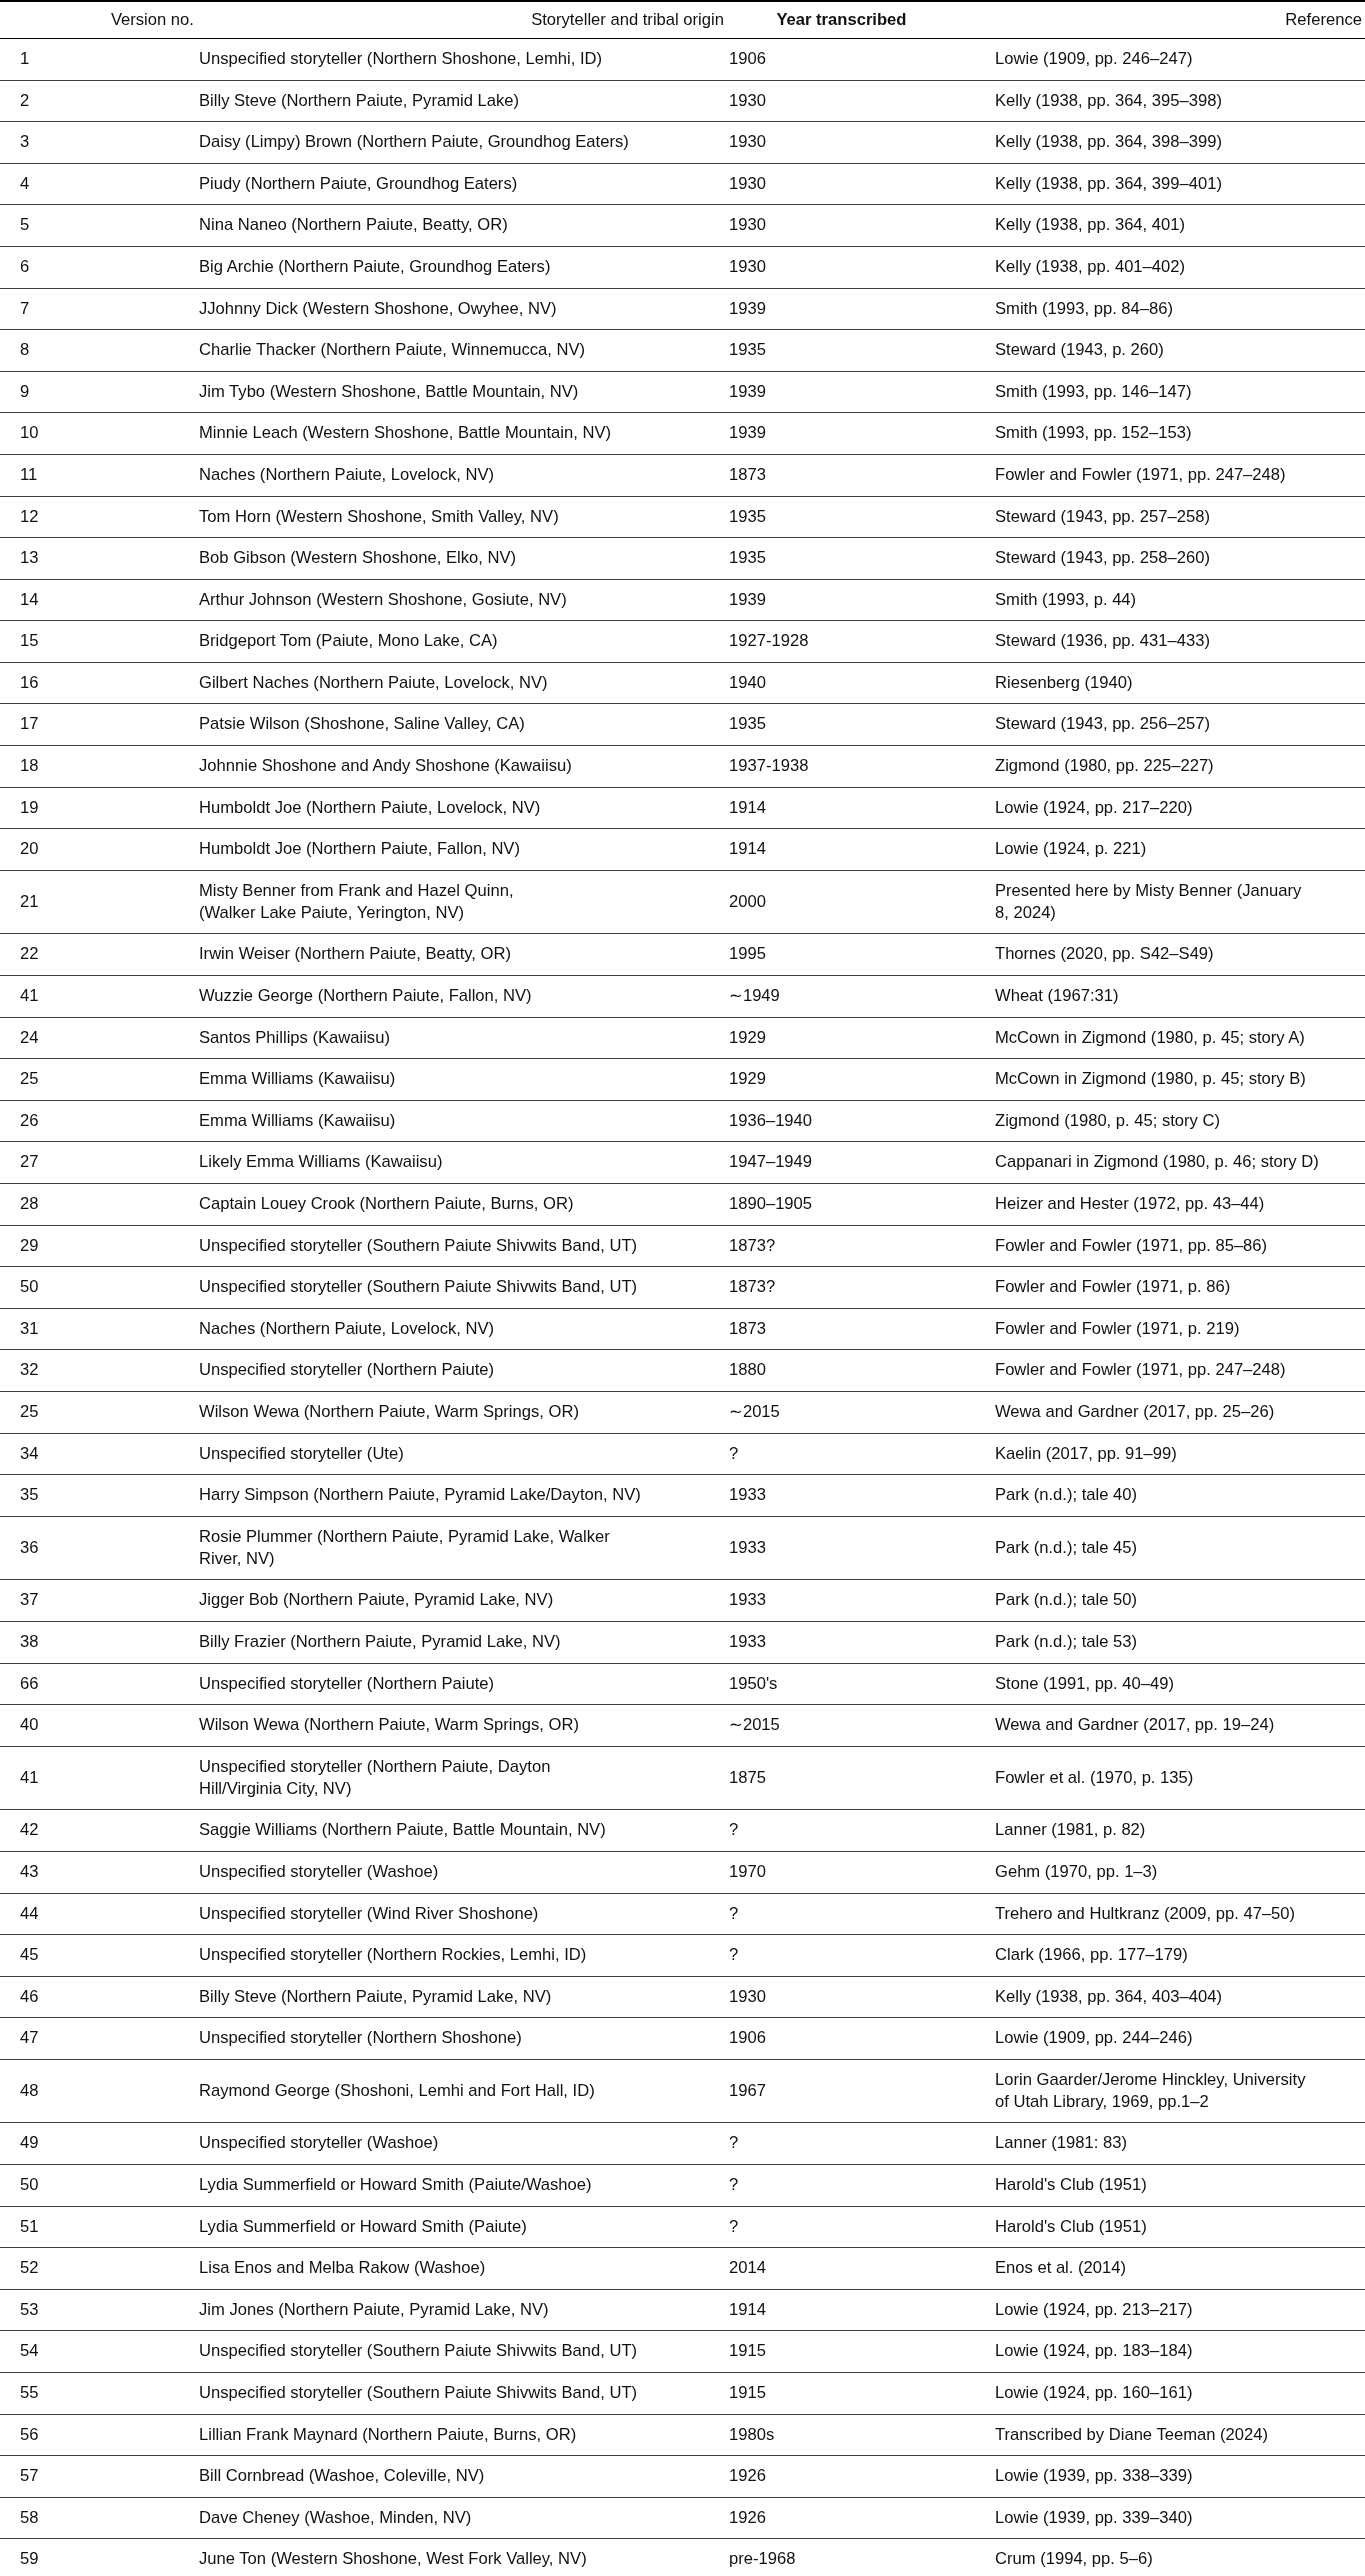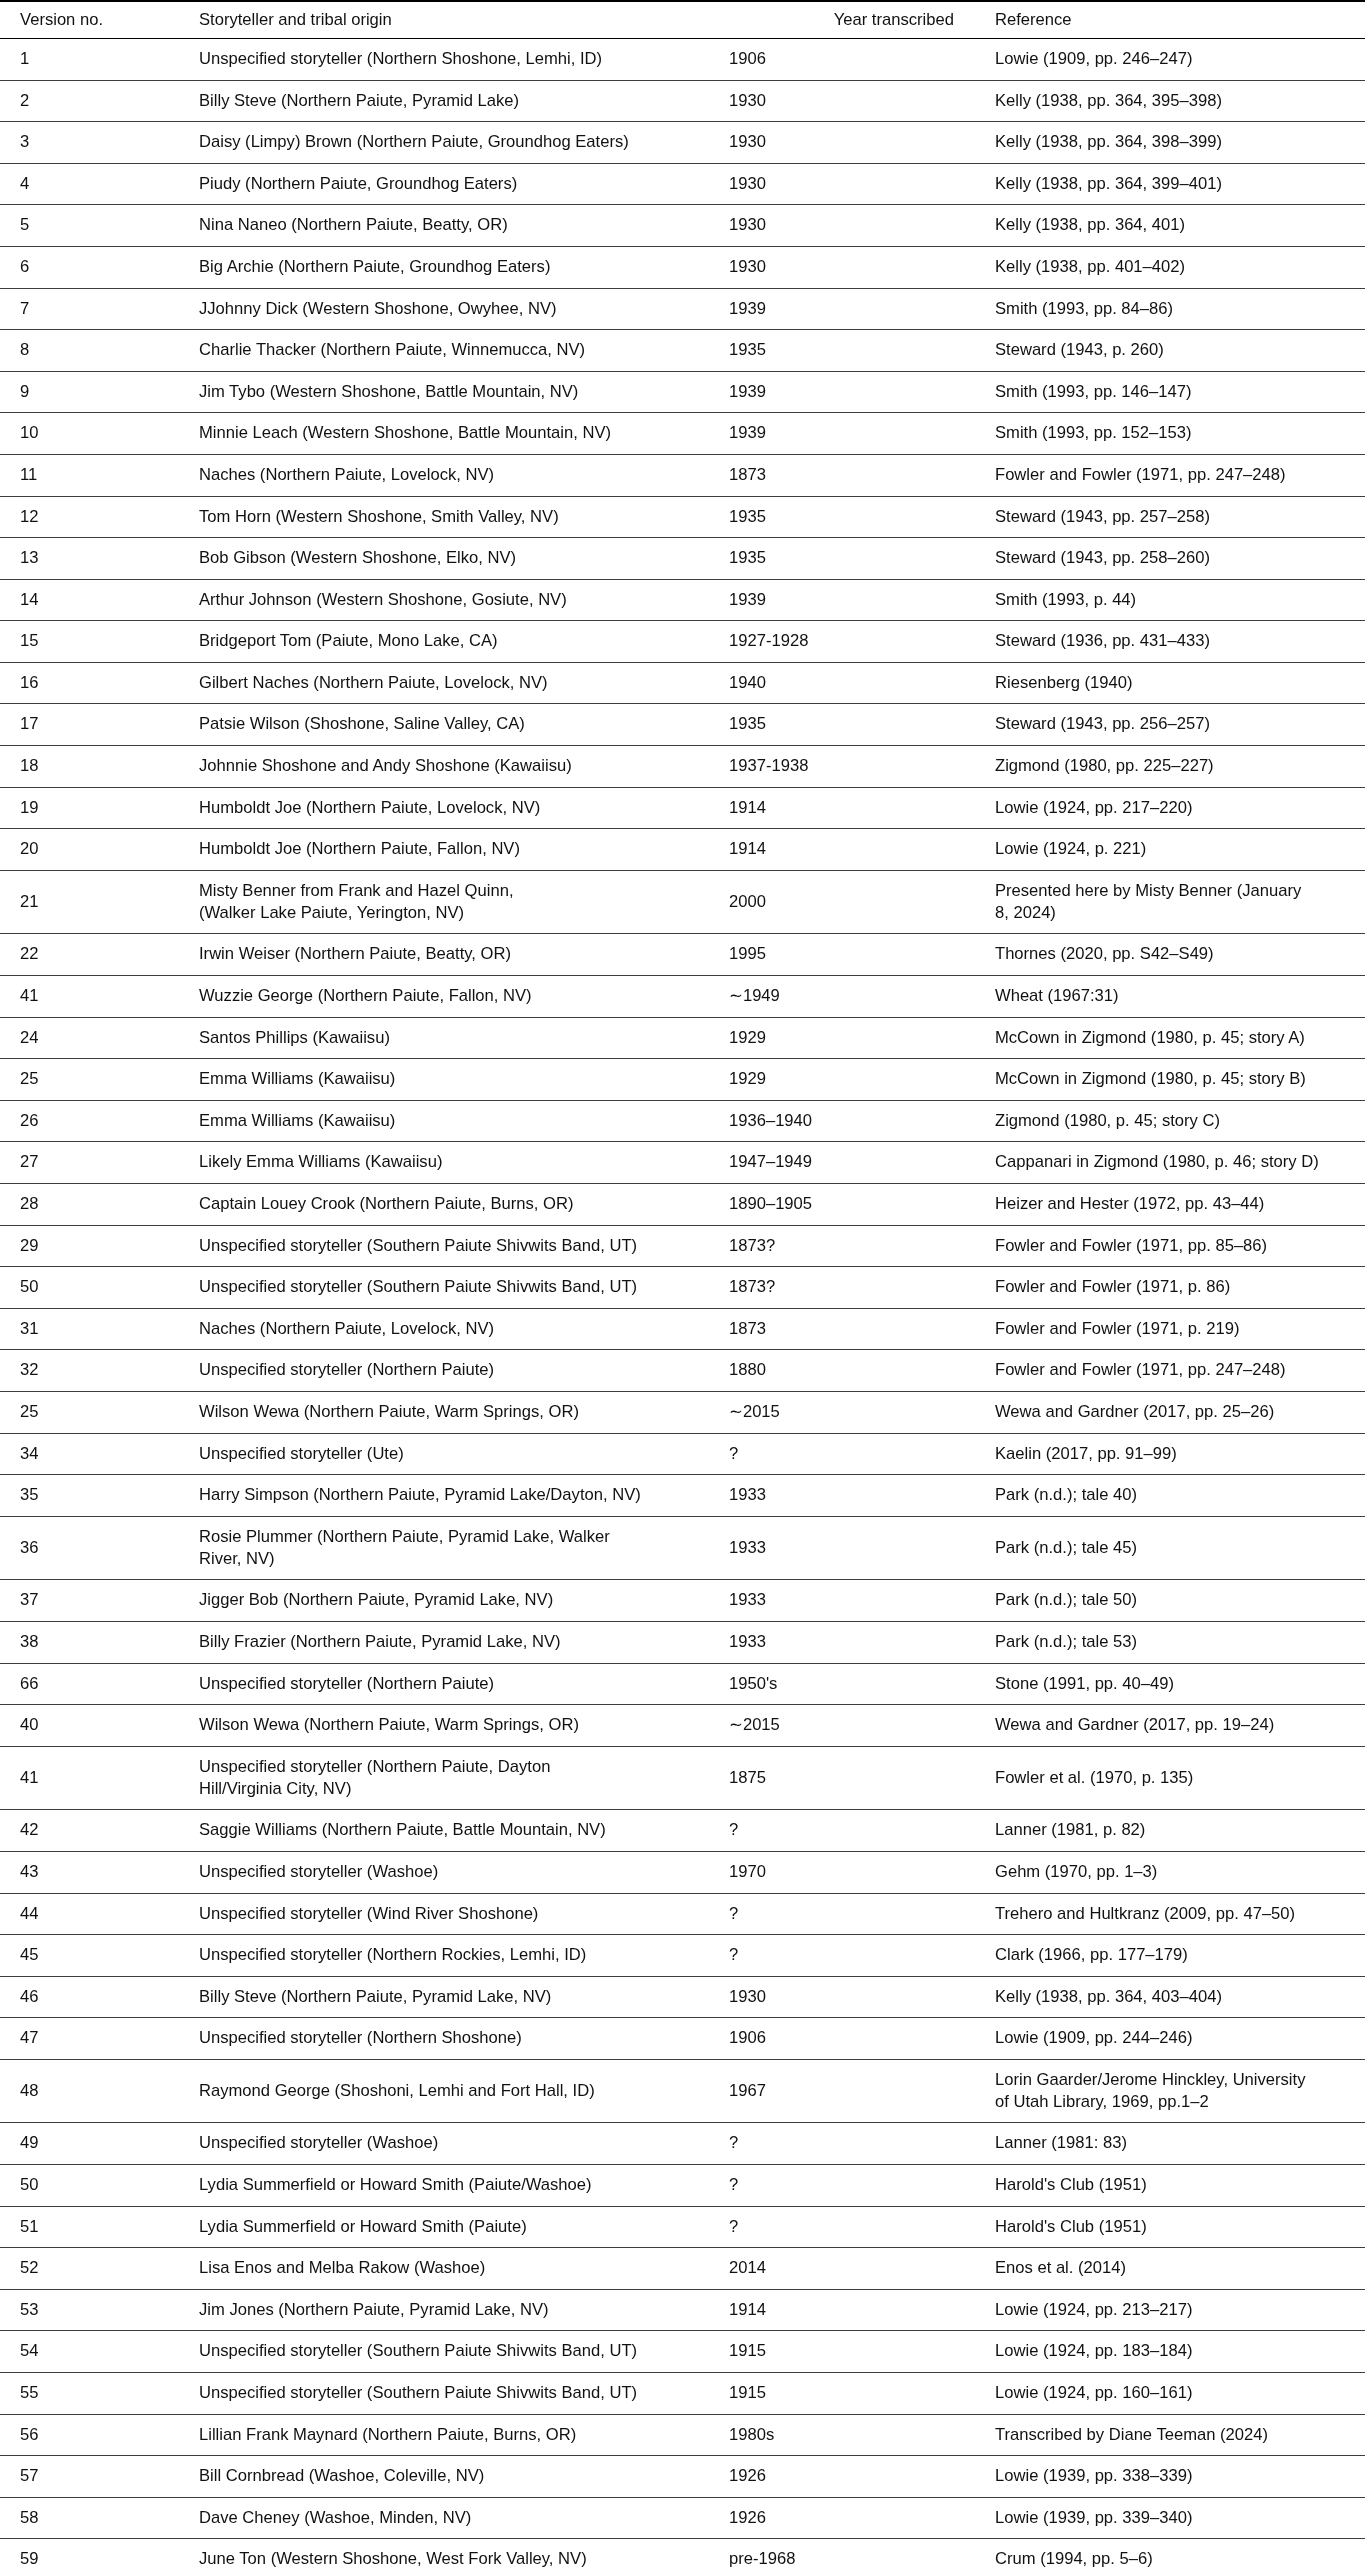--- a/index.html
+++ b/index.html
@@ -21,28 +21,28 @@
     border-top: 2.6px solid #000000;
     border-bottom: 2.6px solid #000000;
   }
   col.c-version     { width: 199px; }
   col.c-storyteller { width: 530px; }
   col.c-year        { width: 230px; }
   col.c-reference   { width: 408px; }
 
   thead th {
     font-weight: 400;
-    text-align: left;
+    text-align: right;
     font-size: 16.6px;
     padding: 8.3px 5.1px 7.7px 0;
     border-bottom: 1.3px solid #000000;
     white-space: nowrap;
   }
   th.h-version     { padding-left: 20px; }
-  th.h-year        { text-align: right; }
+  th.h-year        { text-align: center; font-weight: bold; }
   th.h-reference   { padding-left: 36px; }
 
   tbody td {
     vertical-align: middle;
     padding: 9px 5.1px 9.6px 0;
     line-height: 22px;
     border-top: 1.3px solid #3d3d3d;
     white-space: pre-line;
     overflow: hidden;
   }

